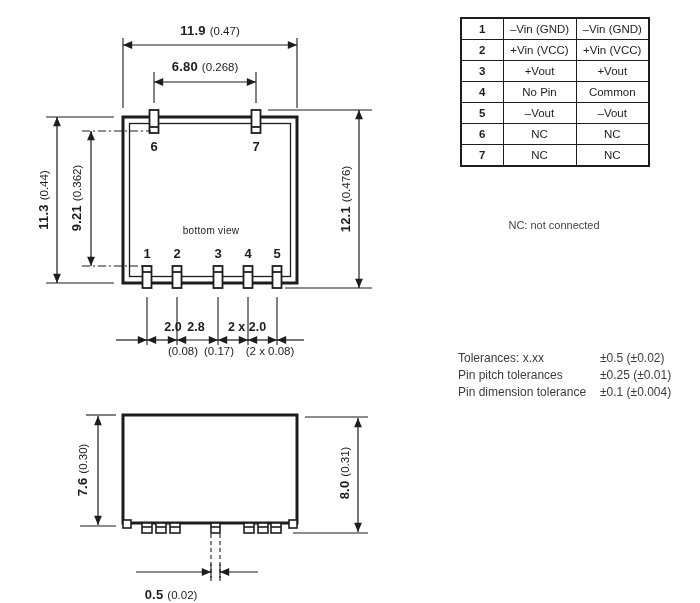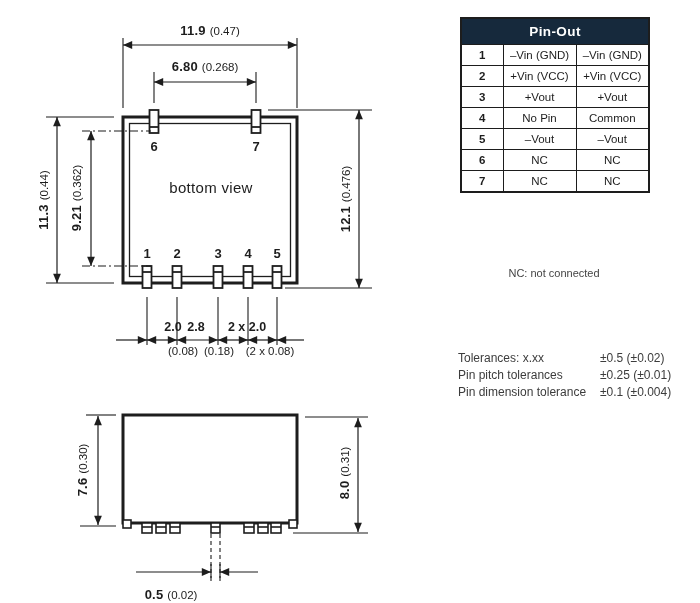--- a/index.html
+++ b/index.html
@@ -7,36 +7,36 @@
            font-family:"Liberation Sans",sans-serif; overflow:hidden;}
   .canvas > svg {position:absolute; left:0; top:0;}
 
   .lbl {position:absolute; white-space:nowrap; color:#1d1d1d; text-align:center;
         transform:translate(-50%,-50%); line-height:1;}
   .lbl.rot {transform:translate(-50%,-50%) rotate(-90deg);}
 
   .dim {font-size:13px; font-weight:700; letter-spacing:.2px;}
   .dim .in {font-size:11.5px; font-weight:400; margin-left:4px; letter-spacing:0;}
   .pin-num {font-size:13px; font-weight:700;}
-  .view-label {font-size:15px; font-weight:400; letter-spacing:.3px;}
+  .view-label {font-size:10px; font-weight:400; letter-spacing:.3px;margin-top:44px;}
   .pitch-mm {font-size:12.5px; font-weight:700; background:transparent;}
   .pitch-in {font-size:11.5px; font-weight:400;margin-left:23px;}
 
   table.pinout {position:absolute; left:460px; top:17px; width:188px;
         border-collapse:collapse; table-layout:fixed; color:#1d1d1d;
         border:2px solid #1d1d1d;}
   table.pinout th, table.pinout td {border:1px solid #1d1d1d; text-align:center;
         padding:0; height:20px; font-size:11.5px; overflow:hidden;}
   table.pinout tr.title th {background:#16293c; color:#ffffff; font-size:13.5px;
         font-weight:700; height:25px; letter-spacing:.4px;}
   table.pinout tr.head th {height:18px; font-weight:700;}
   table.pinout td.pin {font-weight:700;}
 
   .footnote {position:absolute; font-size:11px; color:#444; white-space:nowrap;
-        transform:translate(-50%,0);margin-top:48px;}
+        transform:translate(-50%,0);}
   .note {position:absolute; font-size:12px; color:#3c3c3c; white-space:nowrap; line-height:1;}
 </style>
 </head>
 <body>
 
 <div class="canvas">
 
   <svg width="700" height="603" viewBox="0 0 700 603">
     <defs>
       <marker id="ah" viewBox="0 0 10 10" refX="9.5" refY="5" markerWidth="8.5" markerHeight="8.5" orient="auto-start-reverse">
@@ -187,43 +187,40 @@
   <div class="lbl pin-num" style="left:147px; top:253px;">1</div>
   <div class="lbl pin-num" style="left:177px; top:253px;">2</div>
   <div class="lbl pin-num" style="left:218px; top:253px;">3</div>
   <div class="lbl pin-num" style="left:248px; top:253px;">4</div>
   <div class="lbl pin-num" style="left:277px; top:253px;">5</div>
 
   <div class="lbl pitch-mm" style="left:161px; top:327px;margin-left:12px;">2.0</div>
   <div class="lbl pitch-mm" style="left:196px; top:327px;text-align:right;">2.8</div>
   <div class="lbl pitch-mm" style="left:247px; top:327px;">2 x 2.0</div>
   <div class="lbl pitch-in" style="left:160px; top:352px;">(0.08)</div>
-  <div class="lbl pitch-in" style="left:196px; top:352px;">(0.18)</div>
+  <div class="lbl pitch-in" style="left:196px; top:352px;">(0.17)</div>
   <div class="lbl pitch-in" style="left:247px; top:352px;">(2 x 0.08)</div>
 
   <div class="lbl dim rot" style="left:83px; top:470px;">
     <span>7.6</span><span class="in">(0.30)</span>
   </div>
   <div class="lbl dim rot" style="left:345px; top:473px;">
     <span>8.0</span><span class="in">(0.31)</span>
   </div>
   <div class="lbl dim" style="left:171px; top:563px;margin-top:32px;">
     <span>0.5</span><span class="in">(0.02)</span>
   </div>
 
   <table class="pinout">
     <colgroup>
         <col style="width:42px">
         <col style="width:73px">
         <col style="width:73px">
       </colgroup>
     <tbody>
-        <tr class="title">
-          <th colspan="3">Pin-Out</th>
-        </tr>
     <tr>
       <td class="pin">1</td>
       <td>–Vin (GND)</td>
       <td>–Vin (GND)</td>
     </tr>
     <tr>
       <td class="pin">2</td>
       <td>+Vin (VCC)</td>
       <td>+Vin (VCC)</td>
     </tr>

